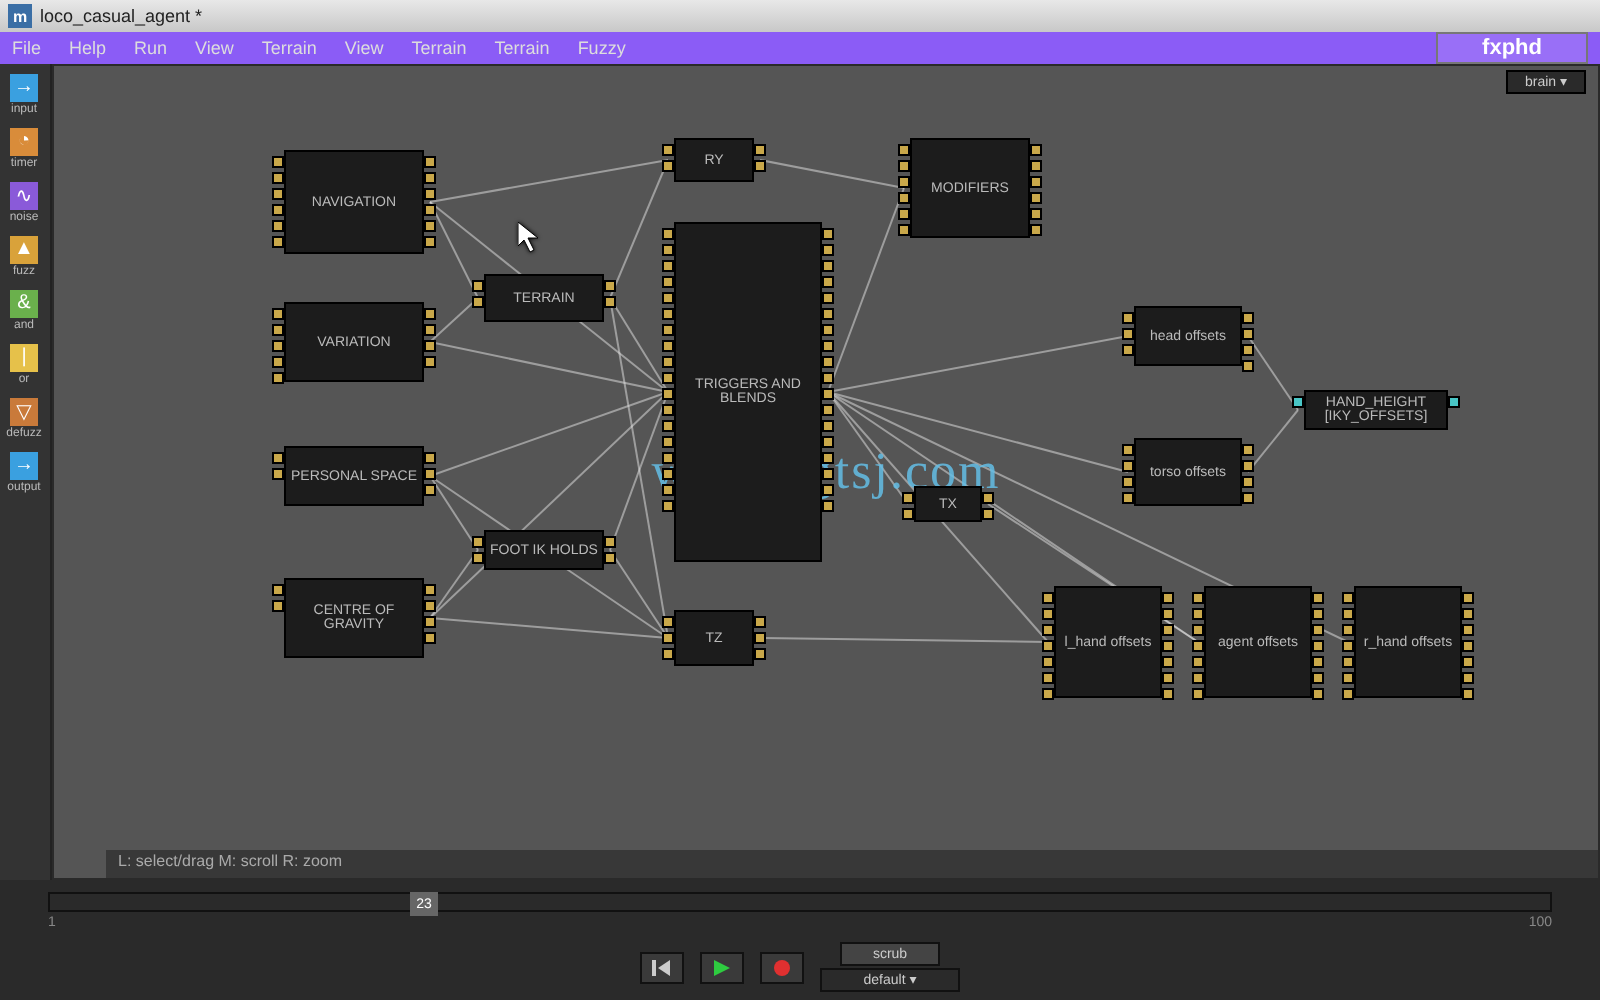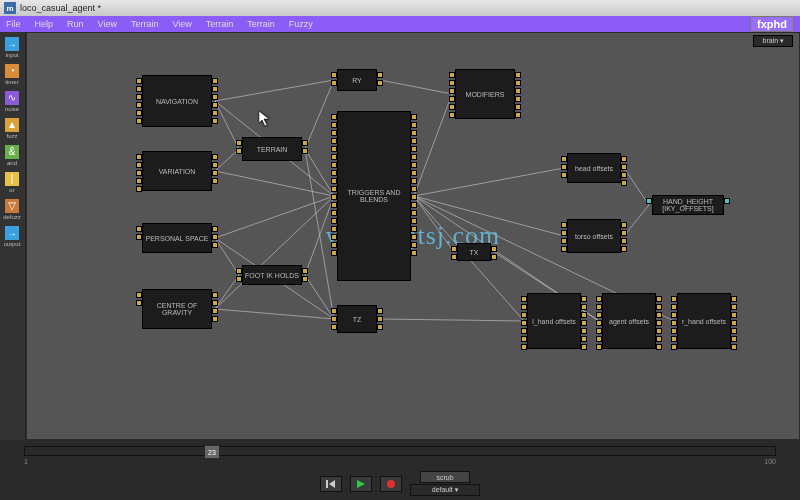--- a/index.html
+++ b/index.html
@@ -40,21 +40,21 @@
   gap: 14px;
   color: #ddd;
   font-size: 9px;
   position: relative;
 }
 .menubar .menuitem { cursor: pointer; }
 .brand {
   position: absolute; right: 6px; top: 0;
   font-weight: bold; font-size: 11px;
   color: #fff; background: rgba(255,255,255,0.12);
-  padding: 1px 6px;
+  padding: 1px 22px;
   border: 1px solid #777;
 }
 .workspace {
   position: absolute;
   top: 32px; left: 0; right: 0; bottom: 60px;
   display: flex;
 }
 .toolbar {
   width: 26px;
   background: #333;
@@ -286,20 +286,21 @@
         <line x1="387" y1="163" x2="537" y2="203" stroke="rgba(230,230,230,0.5)" stroke-width="1"></line>
         <line x1="387" y1="163" x2="497" y2="288" stroke="rgba(230,230,230,0.5)" stroke-width="1"></line>
         <line x1="387" y1="163" x2="572" y2="288" stroke="rgba(230,230,230,0.5)" stroke-width="1"></line>
         <line x1="387" y1="163" x2="647" y2="288" stroke="rgba(230,230,230,0.5)" stroke-width="1"></line>
         <line x1="597" y1="135" x2="622" y2="172" stroke="rgba(230,230,230,0.5)" stroke-width="1"></line>
         <line x1="597" y1="203" x2="622" y2="172" stroke="rgba(230,230,230,0.5)" stroke-width="1"></line>
         <line x1="353" y1="286" x2="497" y2="288" stroke="rgba(230,230,230,0.5)" stroke-width="1"></line>
         <line x1="467" y1="219" x2="572" y2="288" stroke="rgba(230,230,230,0.5)" stroke-width="1"></line>
       </svg>
     <div class="watermark">www.cgtsj.com</div>
+    <div class="statusbar">L: select/drag  M: scroll  R: zoom</div>
     <div class="cursor-arrow" id="cursor" style="left: 232px; top: 78px;">
       <svg width="12" height="16">
           <polygon points="0,0 0,12 3,9 6,15 8,14 5,8 10,8" fill="#fff" stroke="#000" stroke-width="0.5"></polygon>
         </svg>
     </div>
   <div class="node" style="left: 115px; top: 42px; width: 70px; height: 52px;">
         <span style="padding: 0px 2px;">NAVIGATION</span>
         <div class="port-col left">
           <div class="port"></div>
           <div class="port"></div>

